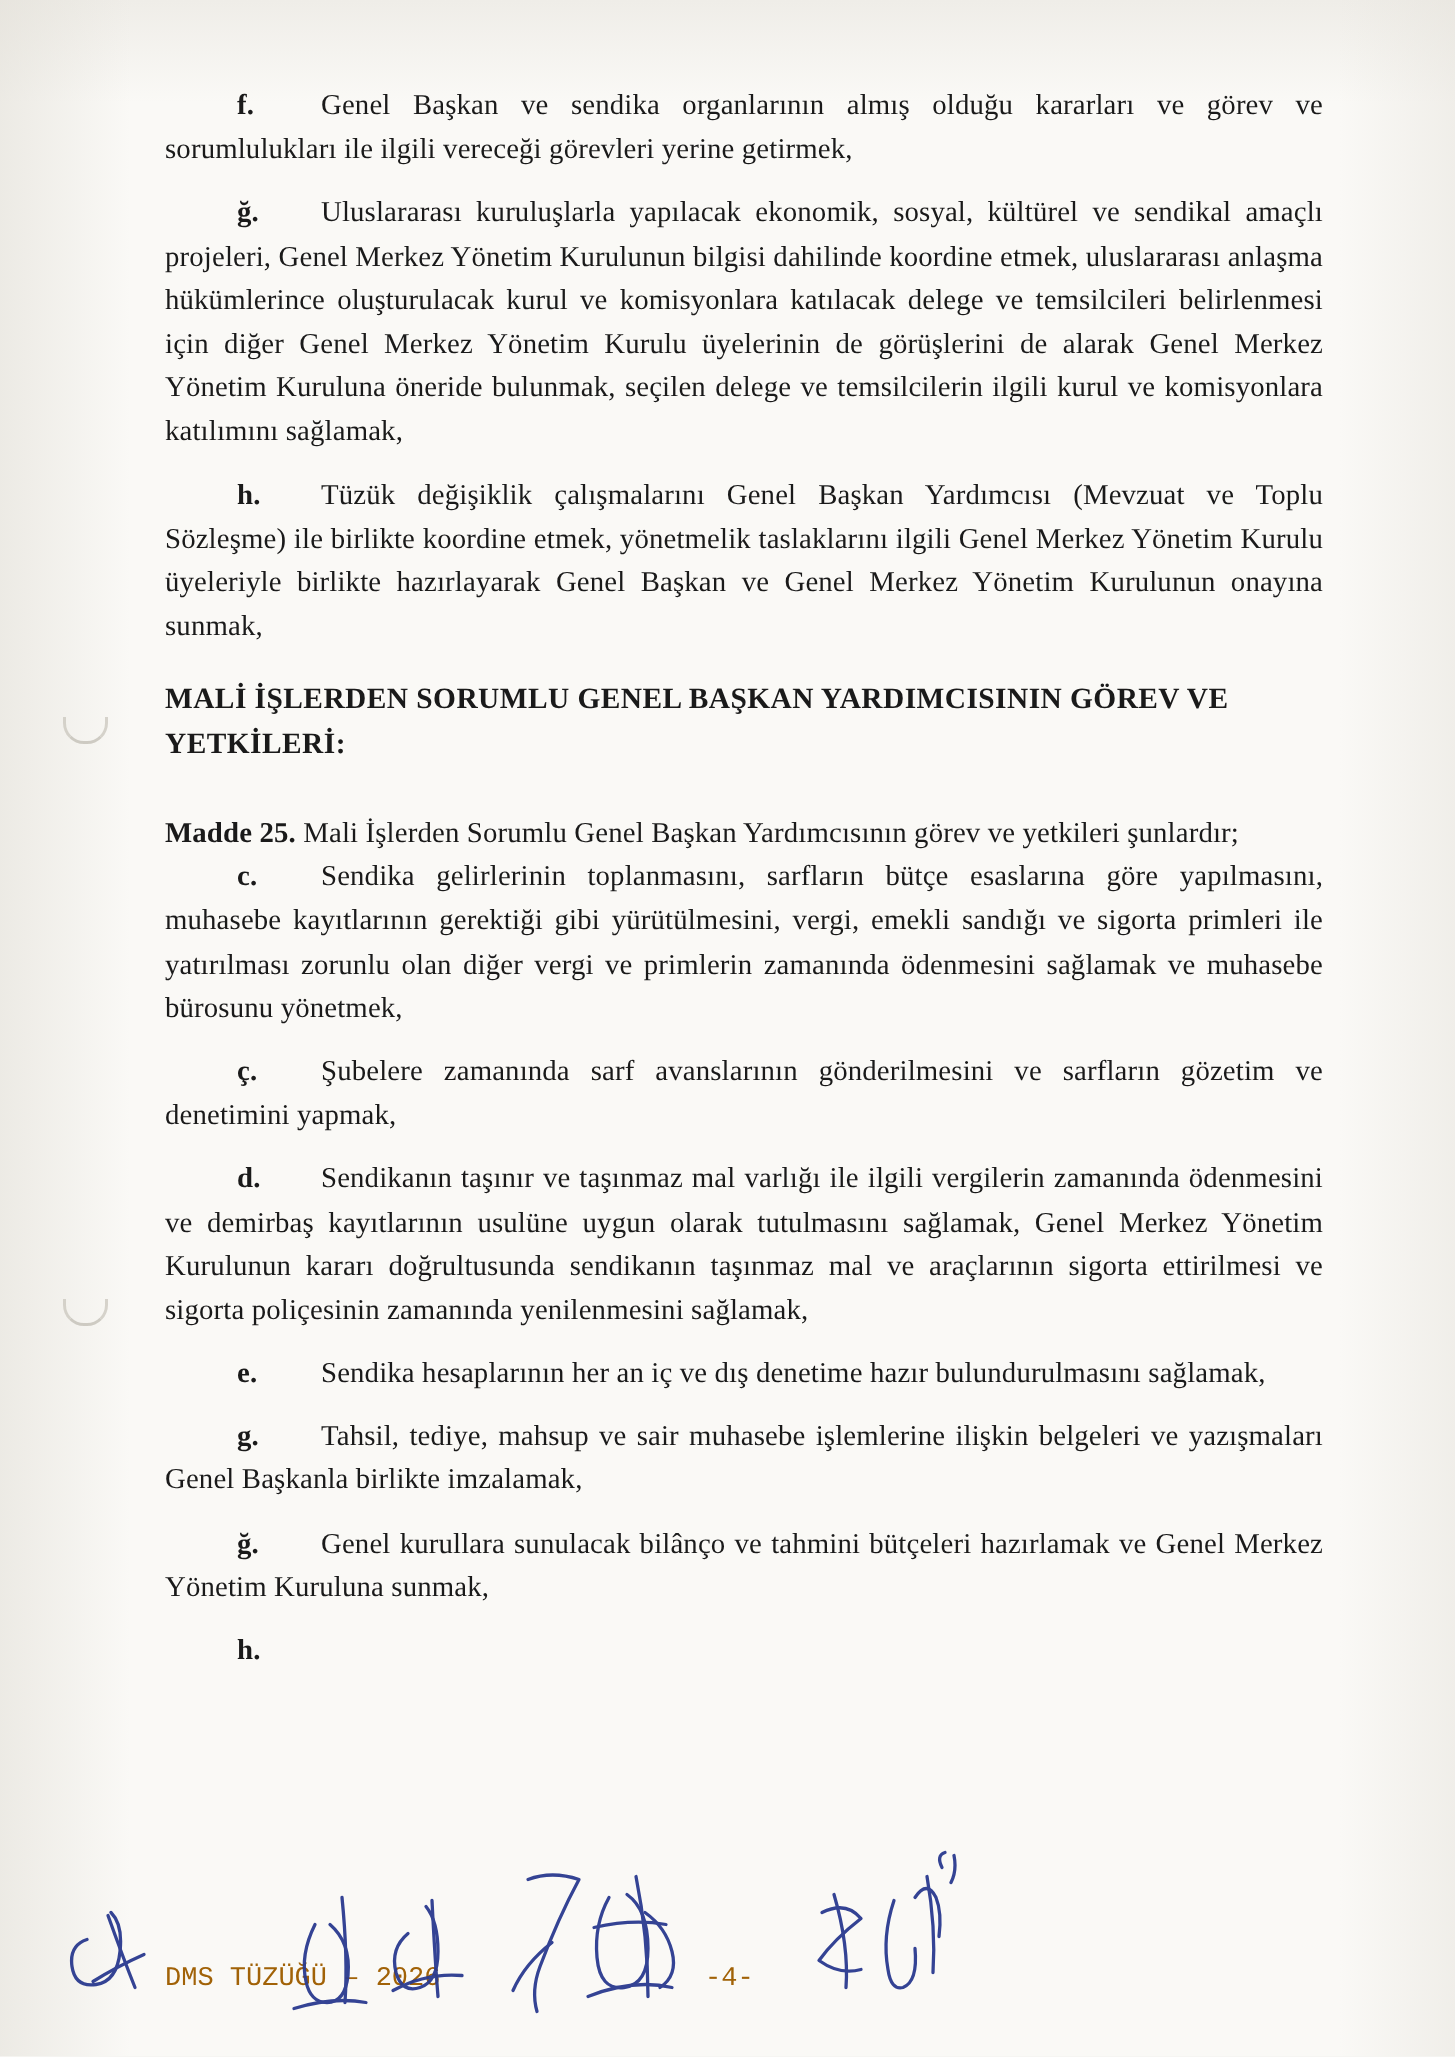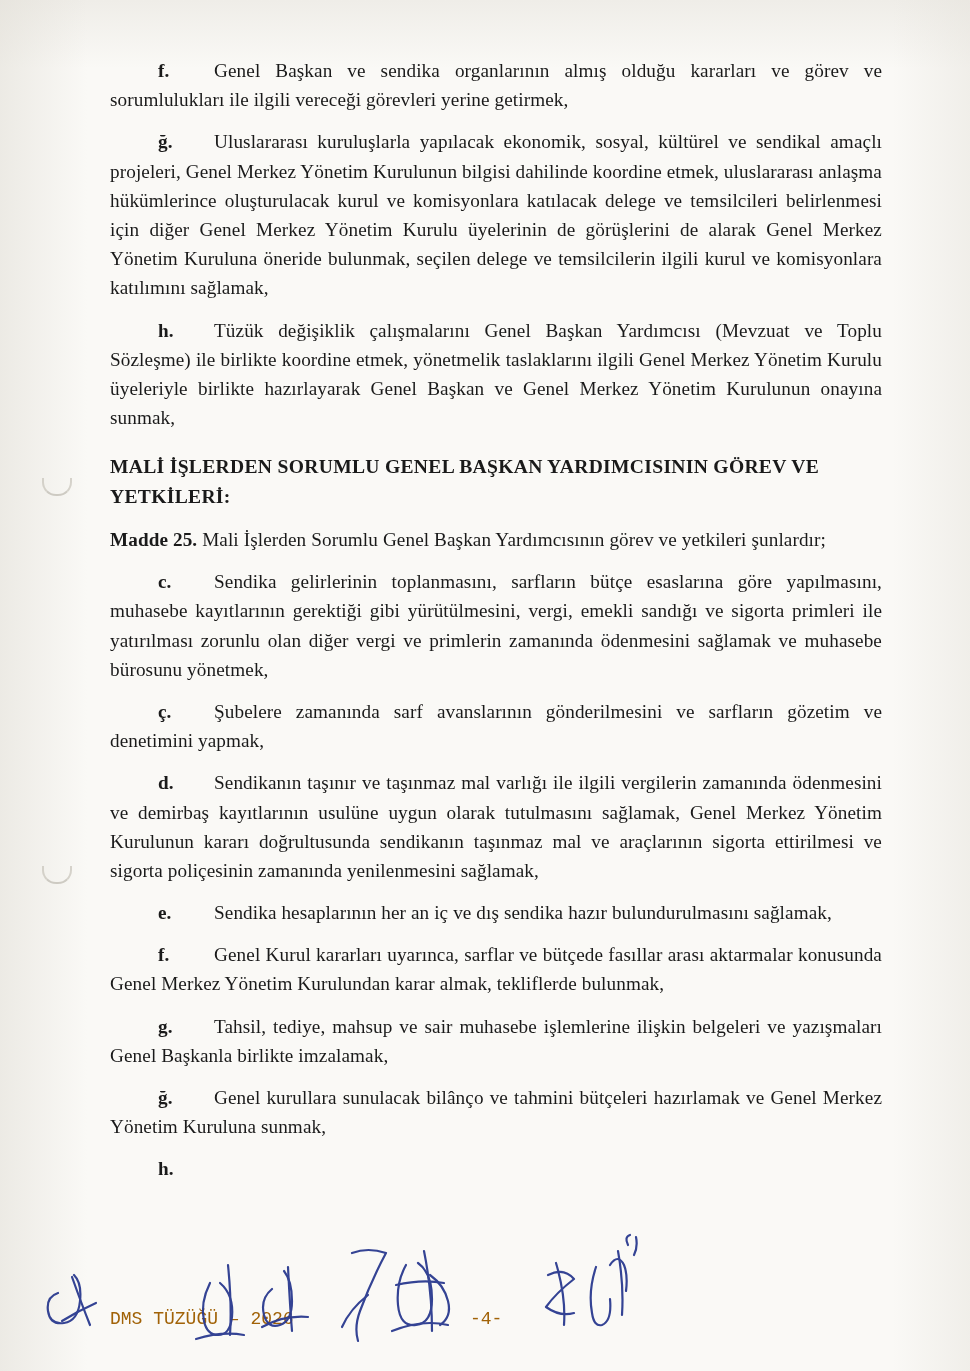--- a/index.html
+++ b/index.html
@@ -49,25 +49,24 @@
     width: 56px;
     margin-left: 48px;
   }
   .heading {
     font-weight: bold;
     font-size: 19.6px;
     line-height: 1.5;
     text-align: justify;
     letter-spacing: 0.3px;
     margin-top: 20px;
-    margin-bottom: 14px;
+    margin-bottom: 30px;
   }
   .heading .l2 { display: block; }
   .madde {
-    margin-bottom: 13px;
     font-size: 19.2px;
     line-height: 1.52;
   }
   .madde b { font-weight: bold; }
   .footer {
     position: absolute;
     left: 110px;
     bottom: 42px;
     width: 772px;
     font-size: 18px;
@@ -130,23 +129,22 @@
     <p class="madde"><b>Madde 25.</b> <span>Mali İşlerden Sorumlu Genel Başkan Yardımcısının görev ve yetkileri şunlardır;</span></p>
 
 
 
     <p class="para"><span class="lbl">c.</span><span>Sendika gelirlerinin toplanmasını, sarfların bütçe esaslarına göre yapılmasını, muhasebe kayıtlarının gerektiği gibi yürütülmesini, vergi, emekli sandığı ve sigorta primleri ile yatırılması zorunlu olan diğer vergi ve primlerin zamanında ödenmesini sağlamak ve muhasebe bürosunu yönetmek,</span></p>
 
     <p class="para"><span class="lbl">ç.</span><span>Şubelere zamanında sarf avanslarının gönderilmesini ve sarfların gözetim ve denetimini yapmak,</span></p>
 
     <p class="para"><span class="lbl">d.</span><span>Sendikanın taşınır ve taşınmaz mal varlığı ile ilgili vergilerin zamanında ödenmesini ve demirbaş kayıtlarının usulüne uygun olarak tutulmasını sağlamak, Genel Merkez Yönetim Kurulunun kararı doğrultusunda sendikanın taşınmaz mal ve araçlarının sigorta ettirilmesi ve sigorta poliçesinin zamanında yenilenmesini sağlamak,</span></p>
 
-    <p class="para"><span class="lbl">e.</span><span>Sendika hesaplarının her an iç ve dış sendika hazır bulundurulmasını sağlamak,</span></p>
-
-    <p class="para"><span class="lbl">f.</span><span>Genel Kurul kararları uyarınca, sarflar ve bütçede fasıllar arası aktarmalar konusunda Genel Merkez Yönetim Kurulundan karar almak, tekliflerde bulunmak,</span></p>
+    <p class="para"><span class="lbl">e.</span><span>Sendika hesaplarının her an iç ve dış denetime hazır bulundurulmasını sağlamak,</span></p>
+
 
     <p class="para"><span class="lbl">g.</span><span>Tahsil, tediye, mahsup ve sair muhasebe işlemlerine ilişkin belgeleri ve yazışmaları Genel Başkanla birlikte imzalamak,</span></p>
 
     <p class="para"><span class="lbl">ğ.</span><span>Genel kurullara sunulacak bilânço ve tahmini bütçeleri hazırlamak ve Genel Merkez Yönetim Kuruluna sunmak,</span></p>
 
     <p class="para"><span class="lbl">h.</span></p>
 
   </div>
 
   <div class="footer">

